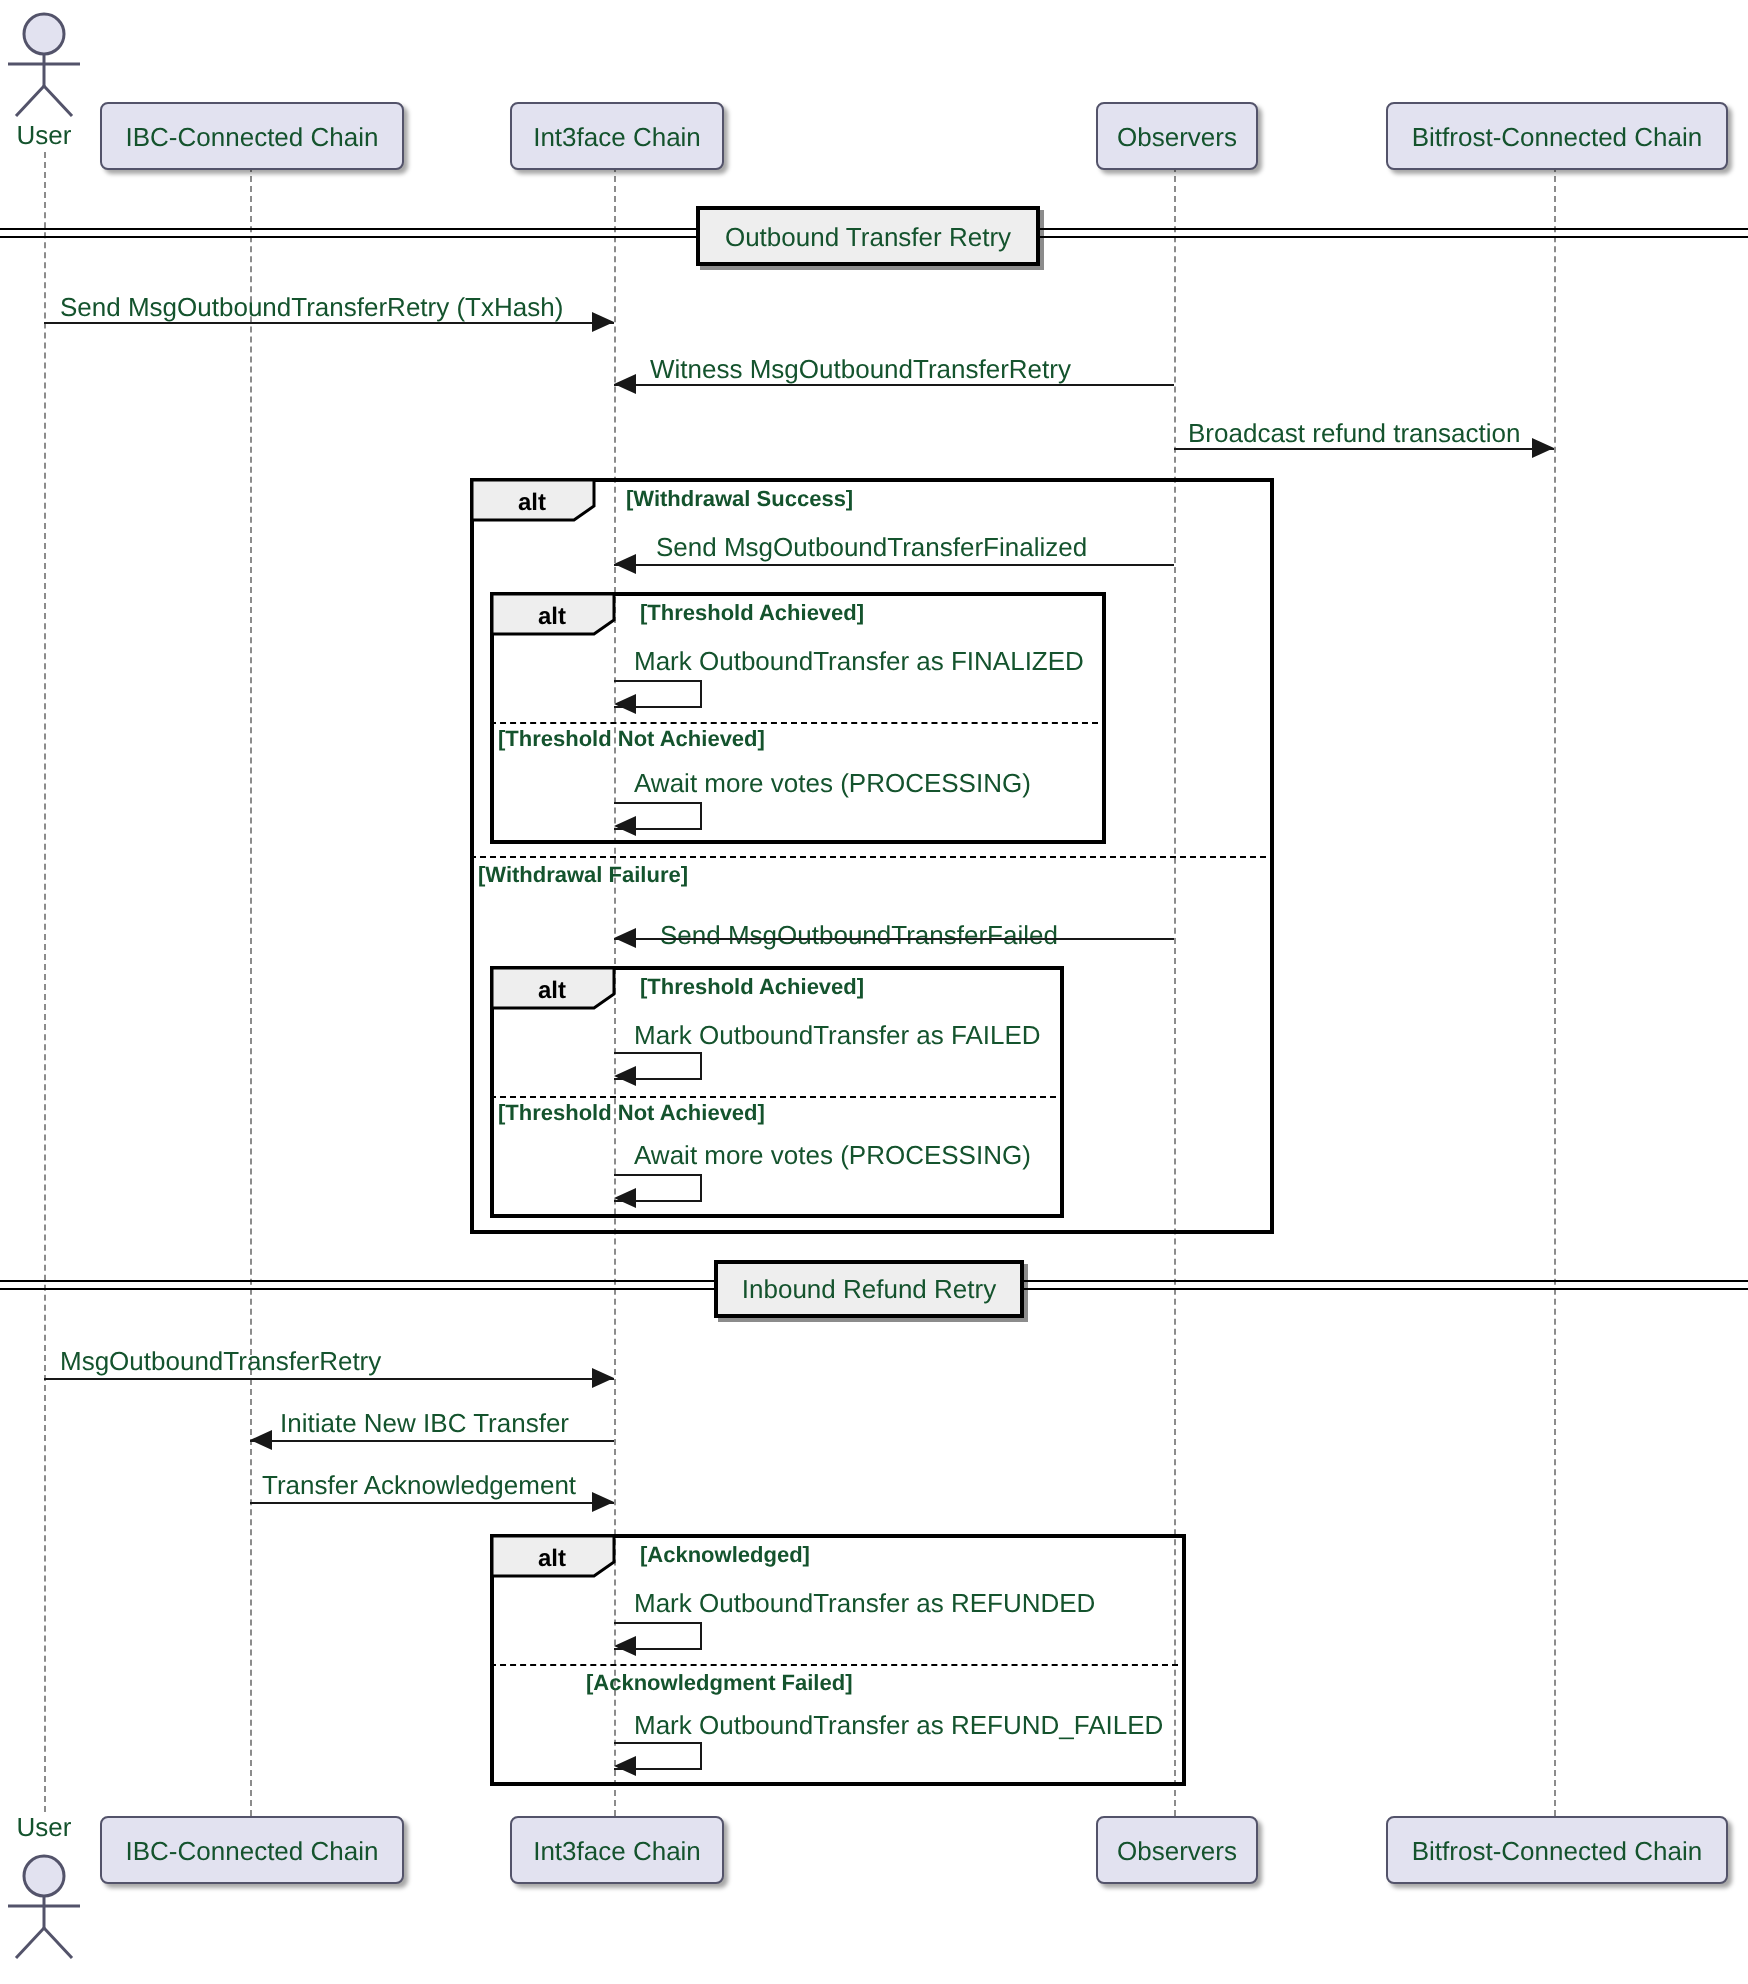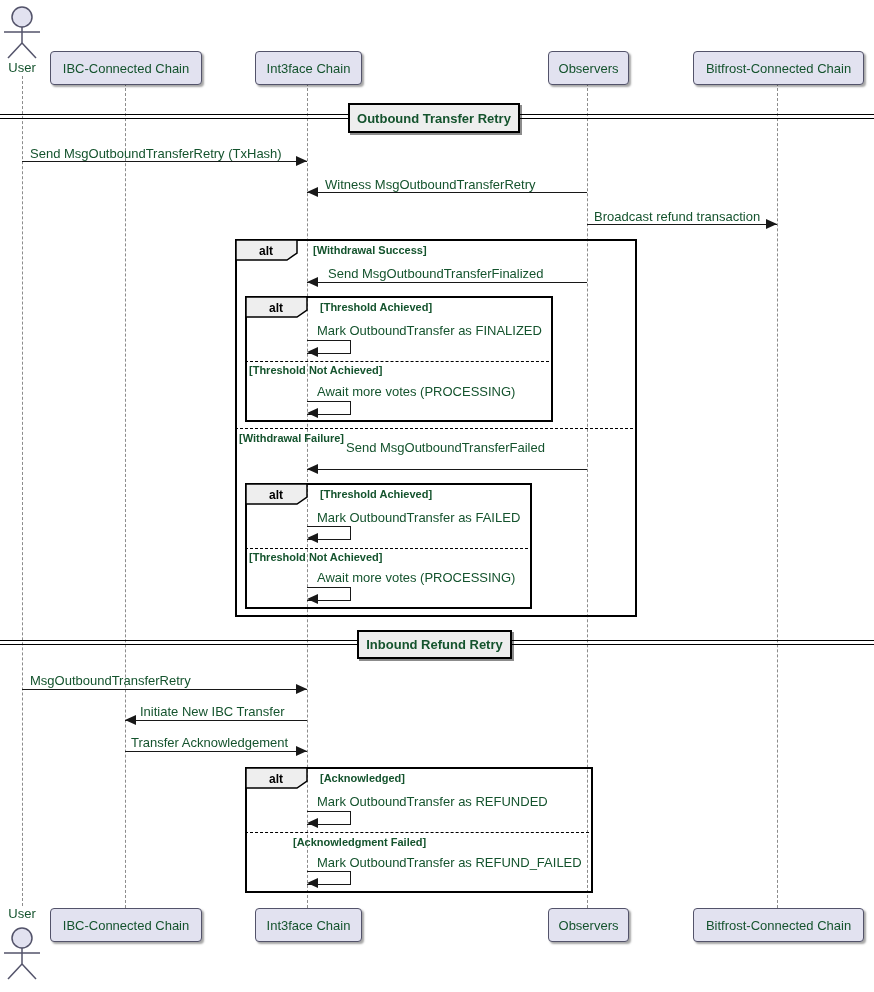--- a/index.html
+++ b/index.html
@@ -14,21 +14,21 @@
     display:flex;align-items:center;justify-content:center;
     font-size:13px;white-space:nowrap;
   }
   .actor-label{position:absolute;width:60px;text-align:center;font-size:13px;}
   .divider-line{position:absolute;left:0;width:874px;height:3px;
     border-top:1.5px solid #000;border-bottom:1.5px solid #000;}
   .divider-box{
     position:absolute;background:#EEEEEE;border:2px solid #000;
     box-shadow:2px 2px 0 rgba(0,0,0,0.45);
     display:flex;align-items:center;justify-content:center;
-    font-weight:bold;font-size:13px;white-space:nowrap;
+    font-weight:normal;font-size:13px;white-space:nowrap;
   }
   .frame{position:absolute;border:2px solid #000;}
   .frame-tab{position:absolute;}
   .frame-tab text{font-family:"Liberation Sans",sans-serif;font-size:12px;font-weight:bold;}
   .guard{position:absolute;font-size:11px;font-weight:bold;white-space:nowrap;}
   .frame-divider{position:absolute;height:0;border-top:1.5px dashed #000;}
   .msg-label{position:absolute;font-size:13px;white-space:nowrap;}
   .msg-line{position:absolute;height:0;border-top:1.3px solid #181818;}
   .arrow-r{position:absolute;width:0;height:0;
     border-left:11px solid #181818;border-top:5px solid transparent;border-bottom:5px solid transparent;}
@@ -103,21 +103,21 @@
   <div class="frame-divider" style="left:245px;top:361px;width:304px;"></div>
   <div class="guard" style="left:249px;top:364px;">[Threshold Not Achieved]</div>
 
   <div class="msg-label" style="left:317px;top:384px;">Await more votes (PROCESSING)</div>
   <div class="self-loop" style="left:307px;top:401px;"></div>
   <div class="arrow-l" style="left:307px;top:408px;"></div>
 
   <div class="frame-divider" style="left:235px;top:428px;width:398px;"></div>
   <div class="guard" style="left:239px;top:432px;">[Withdrawal Failure]</div>
 
-  <div class="msg-label" style="left:330px;top:440px;margin-left:16px;">Send MsgOutboundTransferFailed</div>
+  <div class="msg-label" style="left:330px;top:460px;">Send MsgOutboundTransferFailed</div>
   <div class="msg-line" style="left:307px;top:469px;width:280px;"></div>
   <div class="arrow-l" style="left:307px;top:464px;"></div>
 
   <div class="frame" style="left:245px;top:483px;width:283px;height:122px;"></div>
   <svg class="frame-tab" style="left:246px;top:484px;" width="62" height="21" viewBox="0 0 62 21">
     <polygon points="0,0 61,0 61,13 51,20 0,20" fill="#EEEEEE" stroke="#000" stroke-width="1.5"></polygon>
     <text x="30" y="15" text-anchor="middle">alt</text>
   </svg>
   <div class="guard" style="left:320px;top:488px;">[Threshold Achieved]</div>
 

